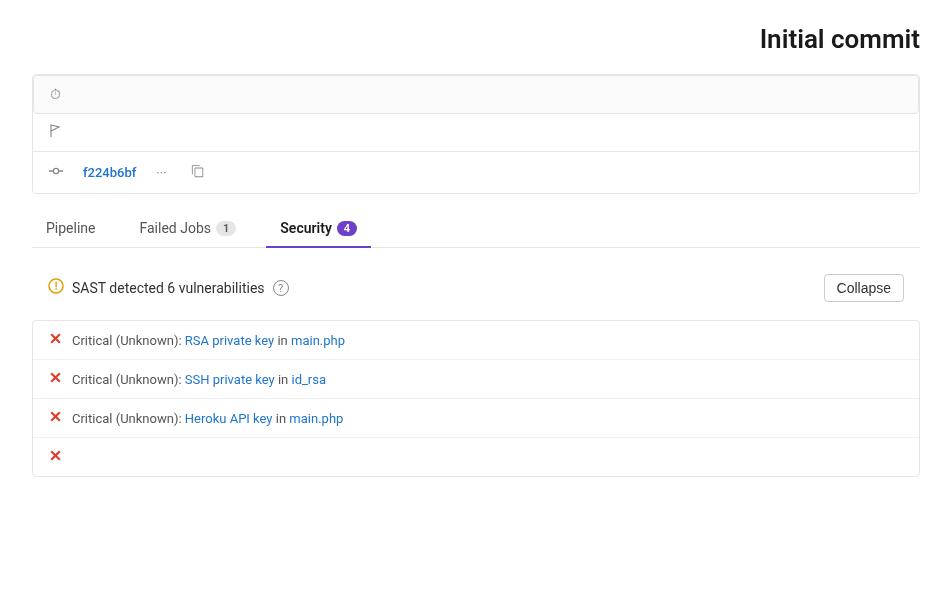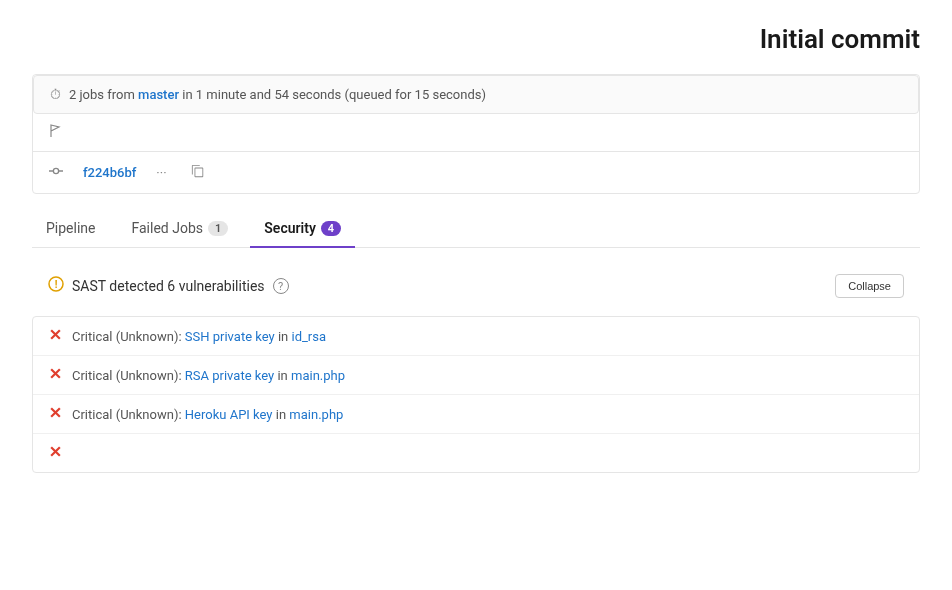--- a/index.html
+++ b/index.html
@@ -74,21 +74,21 @@
       cursor: pointer;
       color: #888;
       font-size: 13px;
       padding: 2px 4px;
     }
     .tabs {
       display: flex;
       align-items: flex-end;
       border-bottom: 1px solid #e5e5e5;
       margin-bottom: 0;
-      gap: 8px;
+      gap: 16px;
     }
     .tab {
       padding: 10px 14px;
       cursor: pointer;
       color: #555;
       font-size: 14px;
       border-bottom: 2px solid transparent;
       margin-bottom: -1px;
       text-decoration: none;
       display: flex;
@@ -148,21 +148,21 @@
       justify-content: center;
       font-size: 11px;
     }
     .collapse-btn {
       border: 1px solid #ccc;
       background: #fff;
       color: #333;
       padding: 5px 12px;
       border-radius: 4px;
       cursor: pointer;
-      font-size: 11px;
+      font-size: 14px;
     }
     .vulnerabilities-list {
       border: 1px solid #e5e5e5;
       border-radius: 4px;
       margin: 8px 0;
       background: #fff;
     }
     .vuln-item {
       display: flex;
       align-items: center;
@@ -192,25 +192,20 @@
   </style>
 </head>
 <body>
 
 <h1>Initial commit</h1>
 
 <div class="outer-box">
 
   <div class="info-bar">
     <span class="clock-icon">⏱</span>
-    <span>
-      <span>2 jobs from</span>
-      <a href="#">master</a>
-      <span>in 1 minute and 54 seconds (queued for 15 seconds)</span>
-    </span>
   </div>
 
   <div class="flag-row">
     <span class="flag-icon"><svg width="14" height="14" viewBox="0 0 14 14">
           <path d="M2 1 v12 M2 1 L10 3 L2 7 Z" stroke="#888" stroke-width="1.2" fill="none"></path>
         </svg></span>
   </div>
 
   <div class="commit-row">
     <span class="commit-icon"><svg width="14" height="14" viewBox="0 0 16 16">
@@ -258,36 +253,36 @@
 
   <div class="vulnerabilities-list">
 
     <div class="vuln-item">
       <span class="x-icon"><svg width="13" height="13" viewBox="0 0 12 12">
             <line x1="2" y1="2" x2="10" y2="10" stroke="#e03e2d" stroke-width="2"></line>
             <line x1="10" y1="2" x2="2" y2="10" stroke="#e03e2d" stroke-width="2"></line>
           </svg></span>
       <span>
         <span>Critical (Unknown):</span>
-        <a href="#">SSH private key</a>
+        <a href="#">RSA private key</a>
         <span>in</span>
-        <a href="#">id_rsa</a>
+        <a href="#">main.php</a>
       </span>
     </div>
 
     <div class="vuln-item">
       <span class="x-icon"><svg width="13" height="13" viewBox="0 0 12 12">
             <line x1="2" y1="2" x2="10" y2="10" stroke="#e03e2d" stroke-width="2"></line>
             <line x1="10" y1="2" x2="2" y2="10" stroke="#e03e2d" stroke-width="2"></line>
           </svg></span>
       <span>
         <span>Critical (Unknown):</span>
-        <a href="#">RSA private key</a>
+        <a href="#">SSH private key</a>
         <span>in</span>
-        <a href="#">main.php</a>
+        <a href="#">id_rsa</a>
       </span>
     </div>
 
     <div class="vuln-item">
       <span class="x-icon"><svg width="13" height="13" viewBox="0 0 12 12">
             <line x1="2" y1="2" x2="10" y2="10" stroke="#e03e2d" stroke-width="2"></line>
             <line x1="10" y1="2" x2="2" y2="10" stroke="#e03e2d" stroke-width="2"></line>
           </svg></span>
       <span>
         <span>Critical (Unknown):</span>

